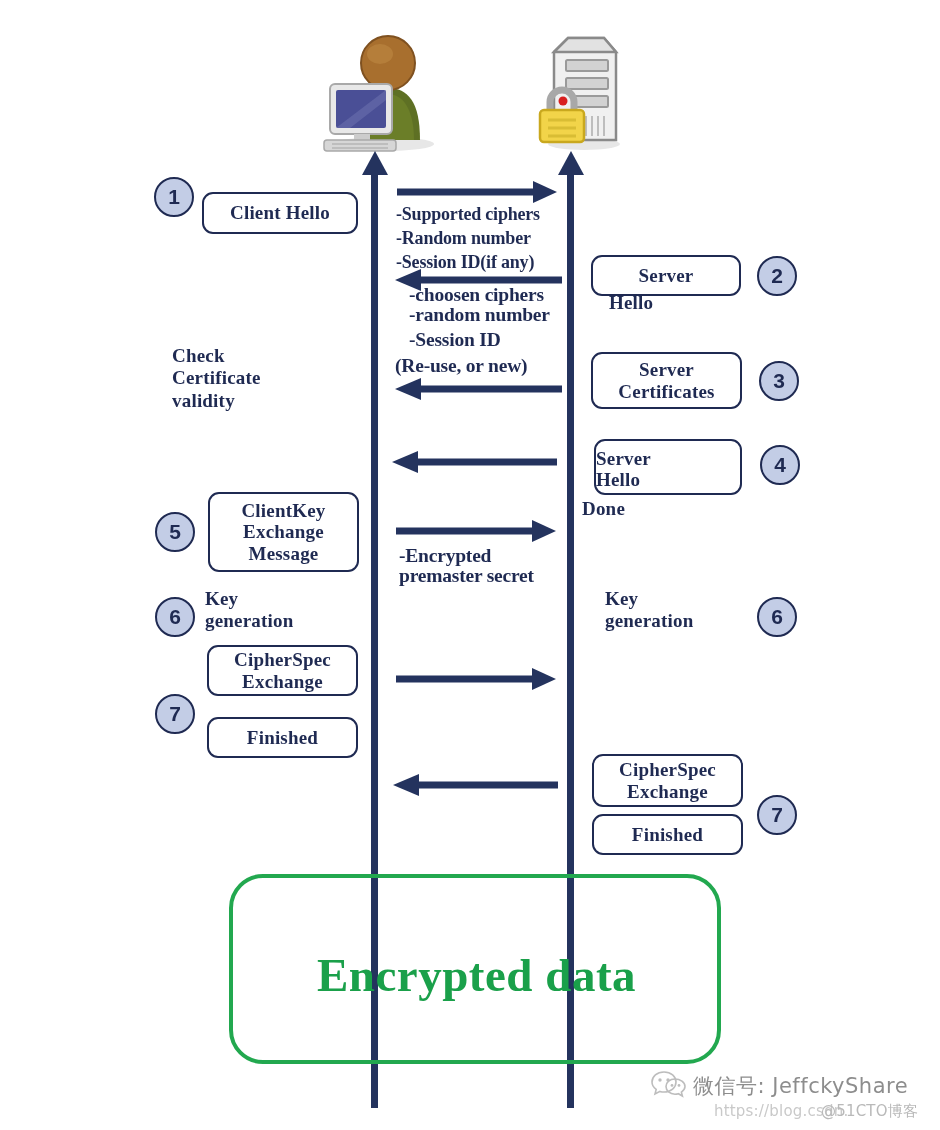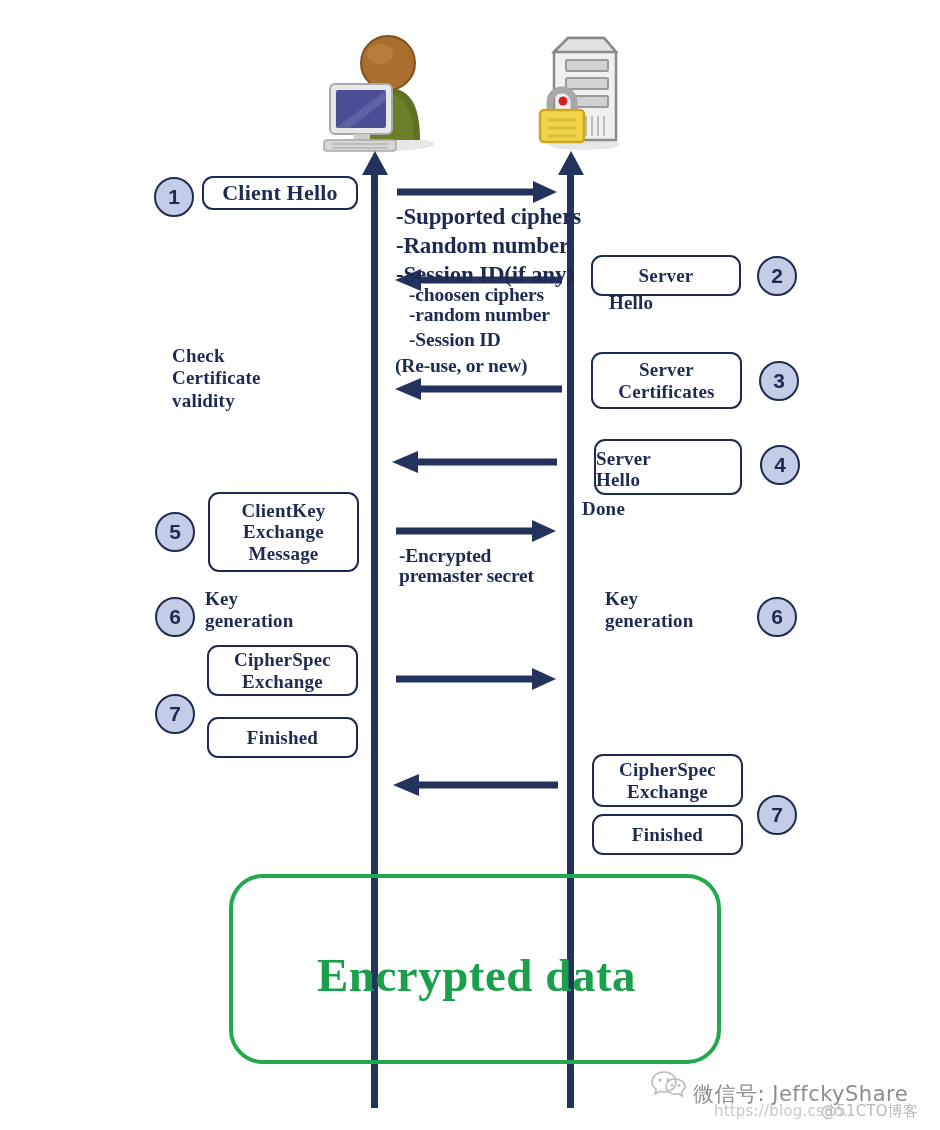--- a/index.html
+++ b/index.html
@@ -183,21 +183,21 @@
         <polygon points="13,0 26,24 0,24" fill="#24335e"></polygon>
       </svg>
   </div>
   <div class="abs" style="left:558px;top:151px;">
     <svg width="26" height="24">
         <polygon points="13,0 26,24 0,24" fill="#24335e"></polygon>
       </svg>
   </div>
 
   <div class="step" style="left:154px;top:177px;">1</div>
-  <div class="msgbox" style="left:202px;top:176px;width:156px;height:34px;font-size:22px;">Client Hello</div>
+  <div class="msgbox" style="left:202px;top:192px;width:156px;height:42px;font-size:19px;">Client Hello</div>
 
   <div class="note" style="left:172px;top:345px;width:180px;font-size:19px;">
     <div>Check</div>
     <div>Certificate</div>
     <div>validity</div>
   </div>
 
   <div class="step" style="left:155px;top:512px;">5</div>
   <div class="msgbox" style="left:208px;top:492px;width:151px;height:80px;font-size:19px;flex-direction:column;">
     <div>ClientKey</div>
@@ -292,21 +292,21 @@
     </svg>
   </div>
 
   <div class="arrow" style="left:393px;top:777px;">
     <svg width="165" height="16">
       <line x1="25" y1="8" x2="165" y2="8" stroke="#24335e" stroke-width="7"></line>
       <polygon points="0,8 26,19 26,-3" fill="#24335e"></polygon>
     </svg>
   </div>
 
-  <div class="detail" style="left:396px;top:205px;font-size:23px;">
+  <div class="detail" style="left:396px;top:205px;font-size:18px;">
     <div style="margin-bottom:6px;">-Supported ciphers</div>
     <div style="margin-bottom:6px;">-Random number</div>
     <div>-Session ID(if any)</div>
   </div>
 
   <div class="detail" style="left:409px;top:285px;font-size:19.5px;">
     <div style="">-choosen ciphers</div>
     <div style="margin-bottom:6px;">-random number</div>
     <div style="margin-bottom:6px;">-Session ID</div>
     <div style="margin-left:-14px;">(Re-use, or new)</div>
@@ -323,19 +323,19 @@
   <div class="abs" style="left:651px;top:1069px;">
     <svg width="36" height="30" viewBox="0 0 36 30">
       <path d="M13 3 C6 3 1 7.5 1 13 C1 16 2.6 18.6 5.2 20.4 L4 25 L9 22.4 C10.3 22.8 11.6 23 13 23 C20 23 25 18.5 25 13 C25 7.5 20 3 13 3 Z" fill="none" stroke="#bdbdbd" stroke-width="1.6"></path>
       <circle cx="9" cy="11" r="1.7" fill="#bdbdbd"></circle>
       <circle cx="17" cy="11" r="1.7" fill="#bdbdbd"></circle>
       <path d="M24 10 C18.8 10 15 13.4 15 17.6 C15 21.8 18.8 25.2 24 25.2 C25.2 25.2 26.4 25 27.4 24.7 L31.4 27 L30.4 23.2 C32.5 21.7 34 19.8 34 17.6 C34 13.4 29.2 10 24 10 Z" fill="none" stroke="#bdbdbd" stroke-width="1.6"></path>
       <circle cx="21" cy="16.4" r="1.4" fill="#bdbdbd"></circle>
       <circle cx="28" cy="16.4" r="1.4" fill="#bdbdbd"></circle>
     </svg>
   </div>
-  <div id="wm" style="left:693px;top:1072px;margin-top:8px;">
+  <div id="wm" style="left:693px;top:1072px;">
     <span id="wm-main">微信号: JeffckyShare</span>
   </div>
   <div id="wm-sub" style="left:714px;top:1102px;">https://blog.csdn.</div>
   <div id="wm-sub2" style="left:821px;top:1102px;">@51CTO博客</div>
 
 </div>
 
 </body></html>

